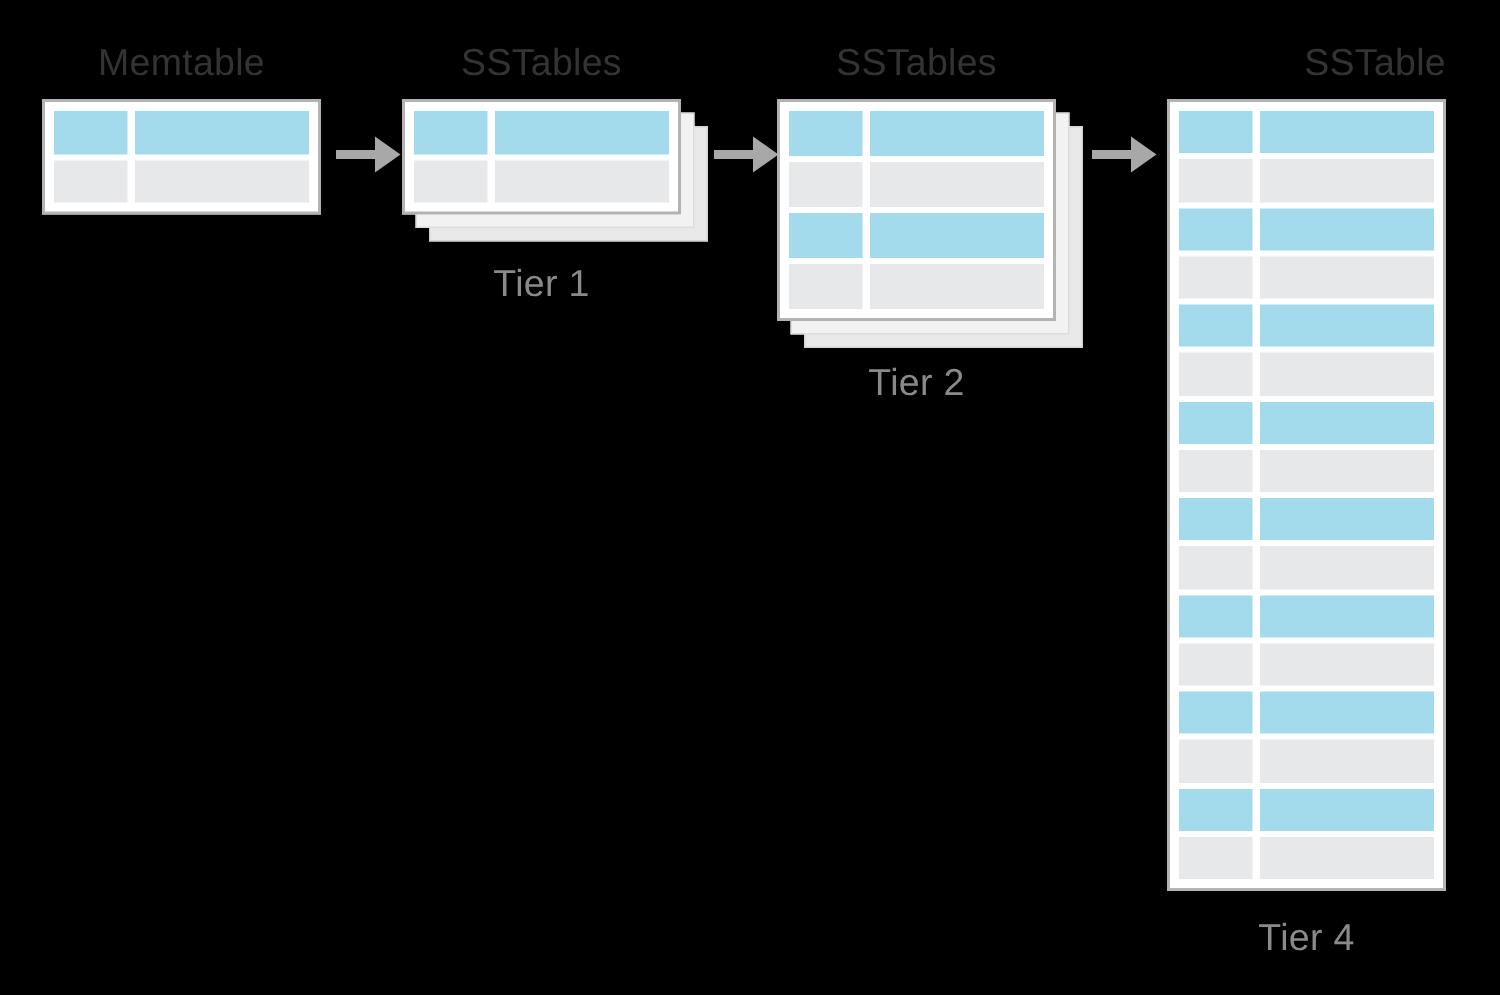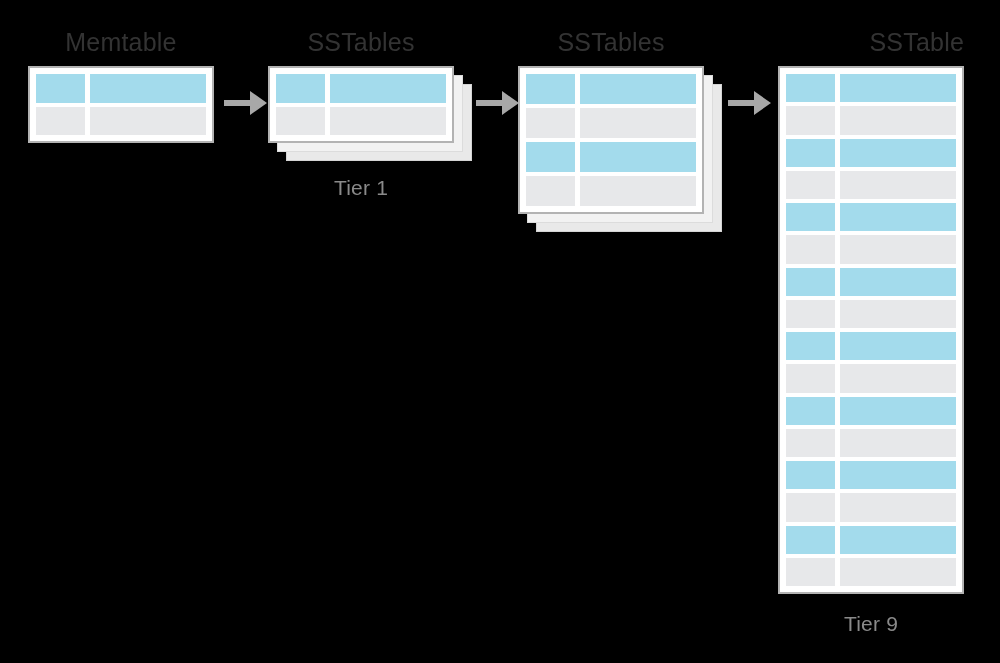--- a/index.html
+++ b/index.html
@@ -24,21 +24,21 @@
     font-size: 25px;
     font-weight: 400;
     letter-spacing: 0.2px;
     text-align: center;
     white-space: nowrap;
     line-height: 1;
   }
   .tier-label {
     position: absolute;
     color: #8a8a8a;
-    font-size: 21px;
+    font-size: 25px;
     font-weight: 400;
     letter-spacing: 0.2px;
     text-align: center;
     white-space: nowrap;
     line-height: 1;
   }
 
   
   .card {
     position: absolute;
@@ -145,20 +145,21 @@
         <div class="cell key blue"></div>
         <div class="cell value blue"></div>
       </div>
       <div class="row">
         <div class="cell key gray"></div>
         <div class="cell value gray"></div>
       </div>
     </div>
   </div>
 
+  <div class="tier-label" style="left:518px; top:243px; width:186px;">Tier 2</div>
 
   <svg class="arrow" style="left:728px; top:88px;" width="44" height="30" viewBox="0 0 44 30">
     <path d="M0 12 H26 V3 L43 15 L26 27 V18 H0 Z" fill="#a8a8a8"></path>
   </svg>
 
   <div class="title-label" style="left:778px; top:30px; width:186px;text-align:right;">SSTable</div>
 
   <div class="card" id="tier3-card" style="left:778px; top:66px; width:186px; height:528px;">
     <div class="row">
         <div class="cell key blue"></div>
@@ -219,15 +220,15 @@
     <div class="row">
         <div class="cell key blue"></div>
         <div class="cell value blue"></div>
       </div>
     <div class="row">
         <div class="cell key gray"></div>
         <div class="cell value gray"></div>
       </div>
   </div>
 
-  <div class="tier-label" style="left:778px; top:613px; width:186px;">Tier 9</div>
+  <div class="tier-label" style="left:778px; top:613px; width:186px;">Tier 4</div>
 
 </div>
 
 </body></html>

